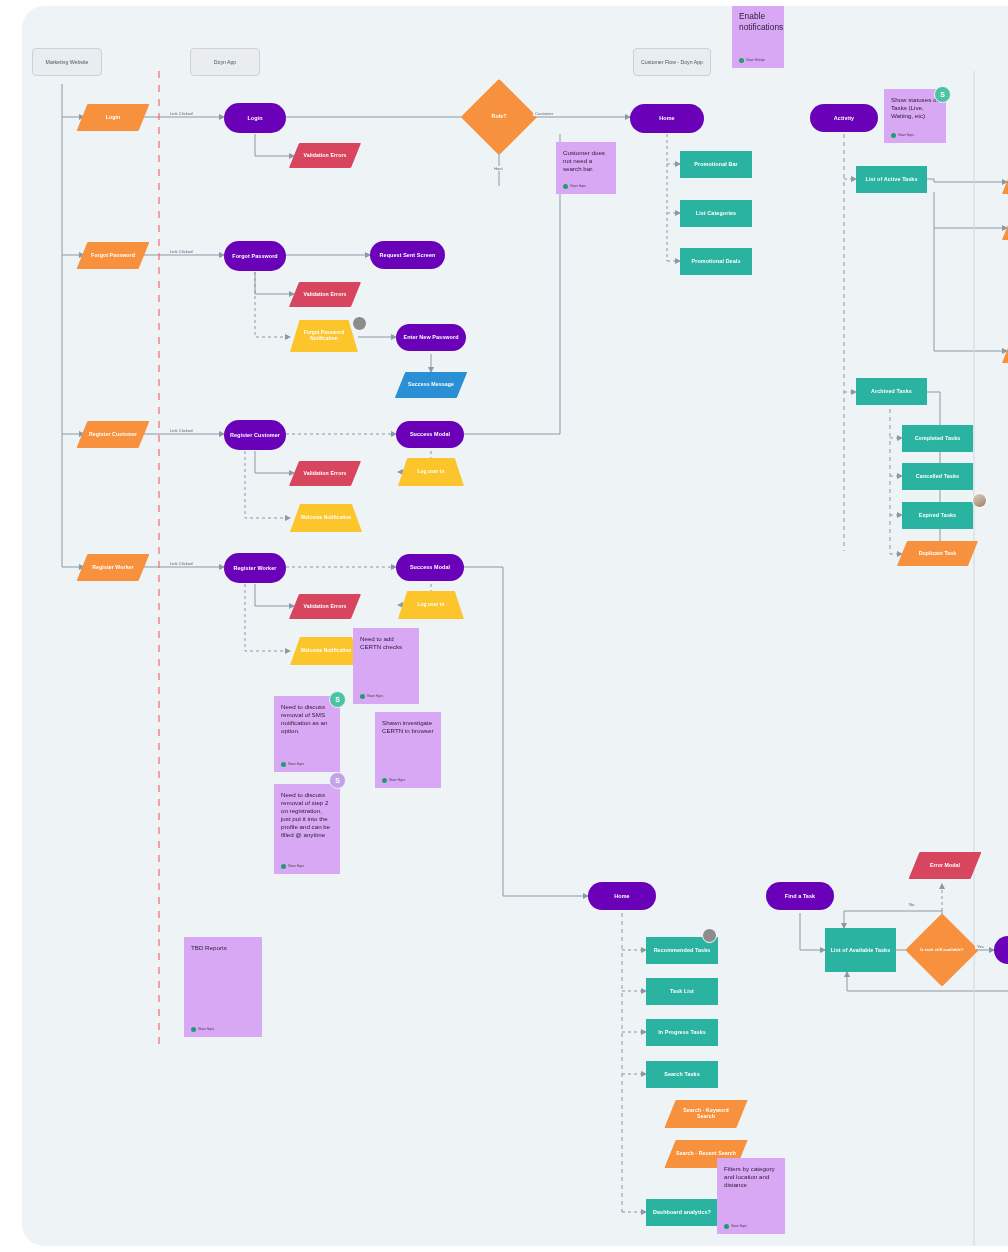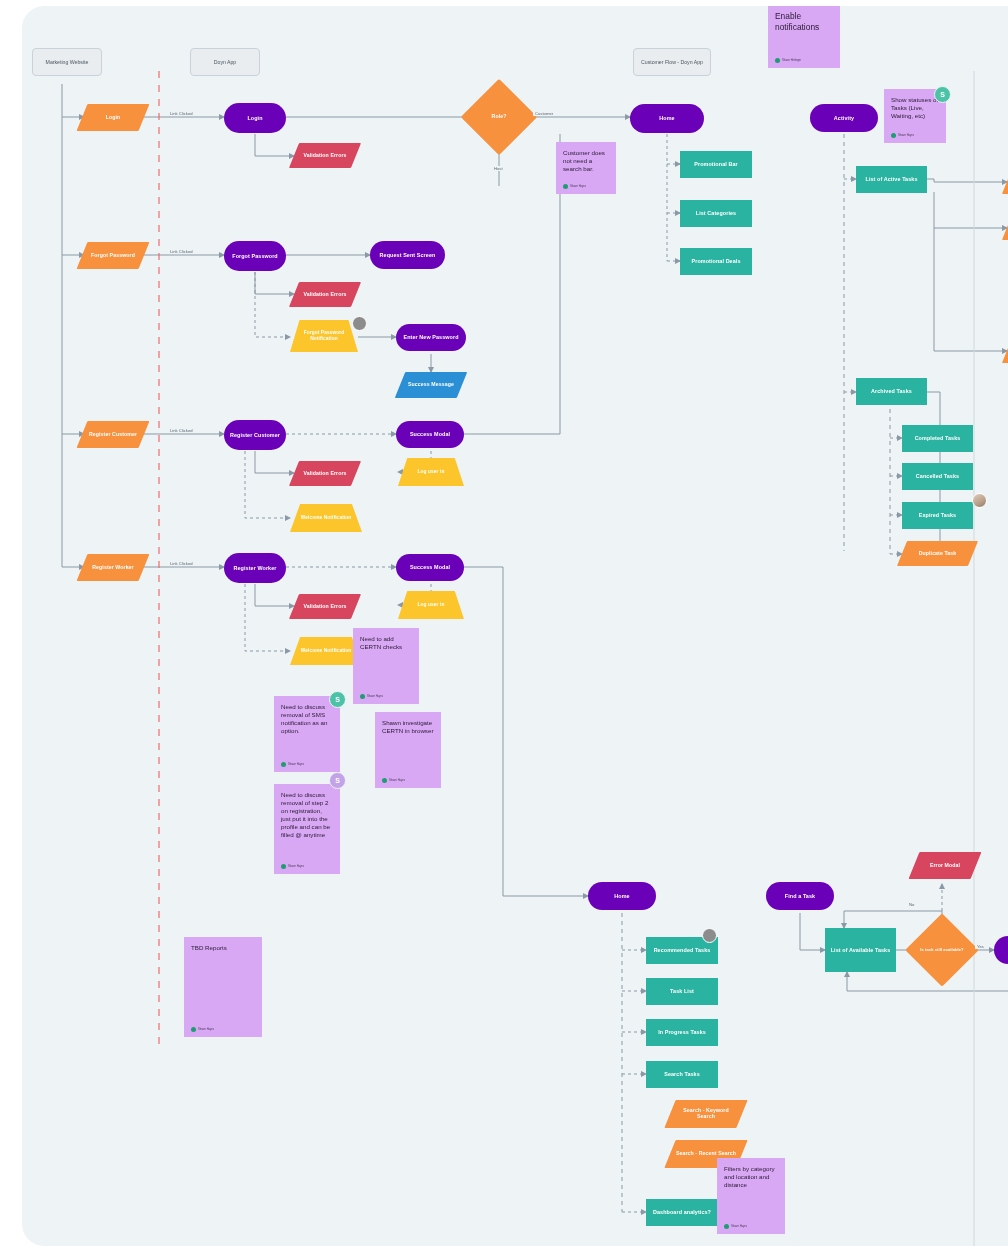--- a/index.html
+++ b/index.html
@@ -388,21 +388,21 @@
       <span style="font-size:4px;">Is task still available?</span>
     </div>
   <div class="node para red" style="left:892px; top:846px; width:62px; height:27px;">
       <div class="inner"></div>
       <span>Error Modal</span>
     </div>
   <div class="node pill" style="left:972px; top:930px; width:62px; height:28px;"></div>
   <div class="edge-label" style="left:885px; top:896px;">No</div>
   <div class="edge-label" style="left:953px; top:938px;">Yes</div>
 
-  <div class="sticky" style="left:746px; top:-2px; width:72px; height:64px;">
+  <div class="sticky" style="left:710px; top:-2px; width:52px; height:64px;">
     <span>Enable notifications</span>
     <div class="author">
         <span class="avatar"></span>
         <span class="aname">Shawn Hettinger</span>
       </div>
   </div>
 
   <div class="sticky small-text" style="left:862px; top:83px; width:62px; height:54px;">
     <span>Show statuses of Tasks (Live, Waiting, etc)</span>
     <div class="author">

